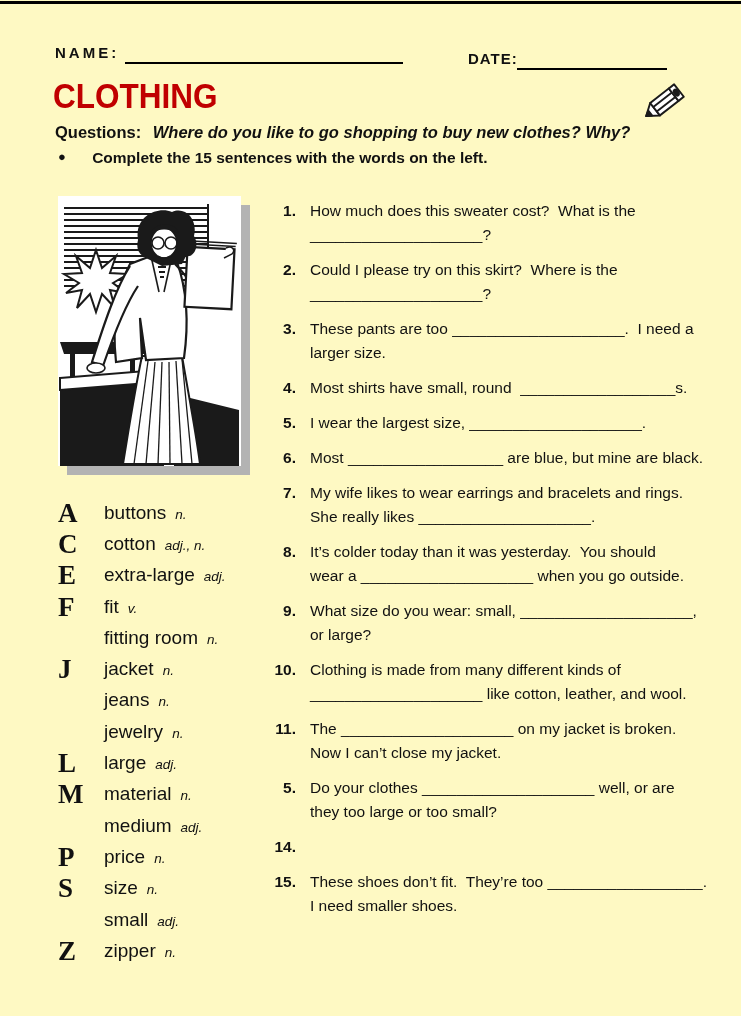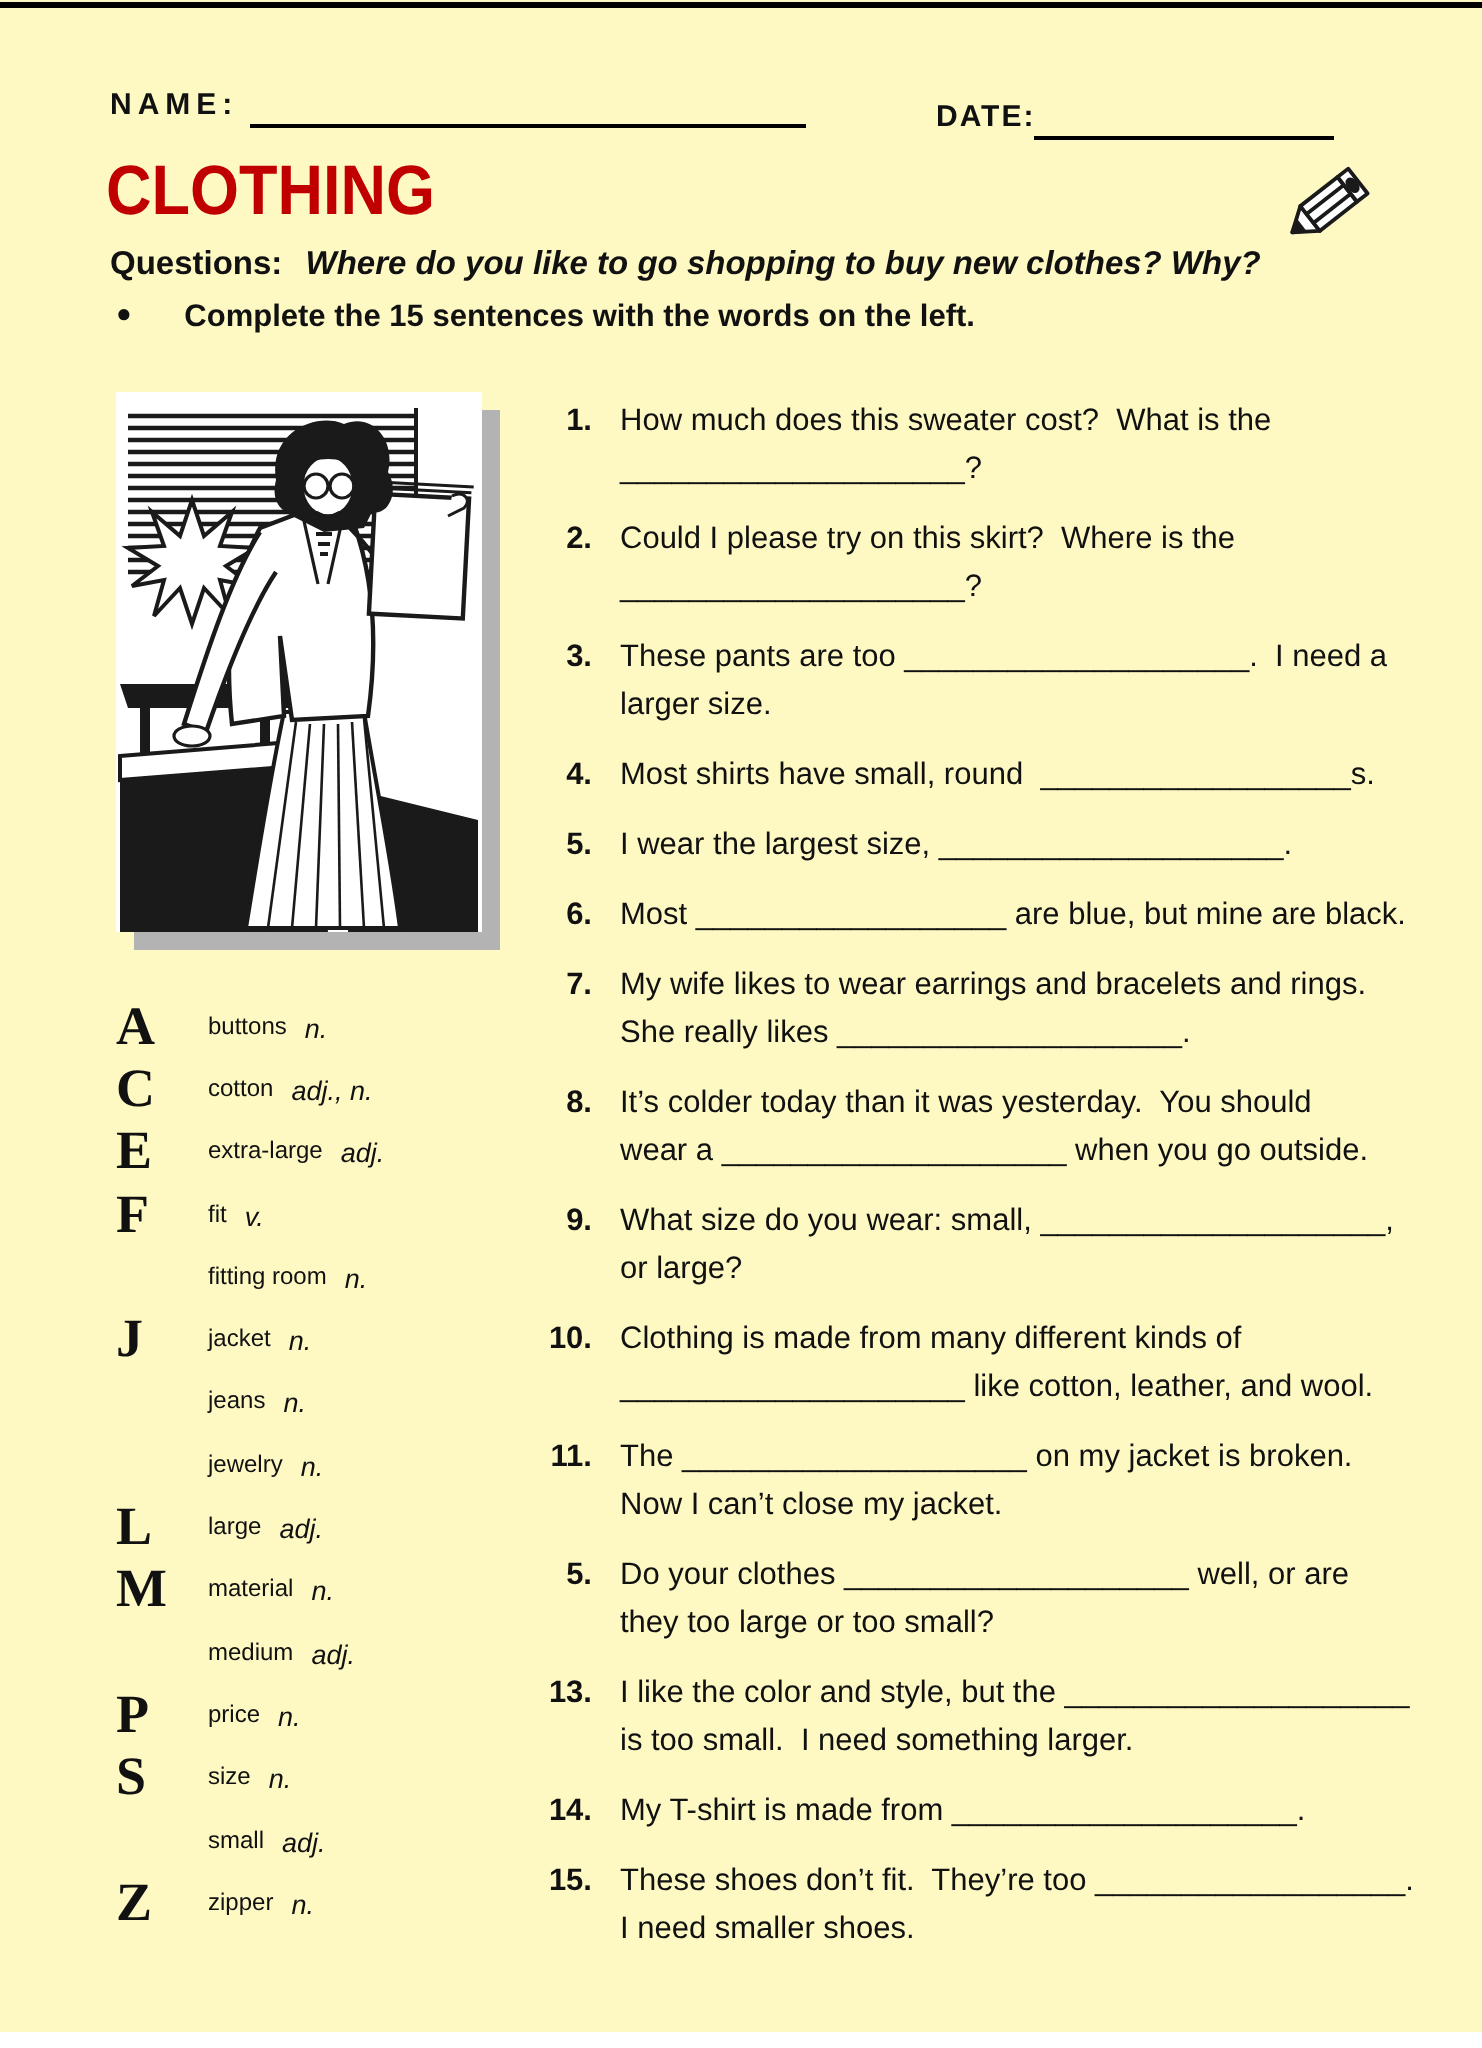--- a/index.html
+++ b/index.html
@@ -28,21 +28,21 @@
   .instr{font-weight:700;margin-left:22px;}
 
   
   .illo{position:absolute;left:58px;top:196px;width:183px;height:270px;background:#fff;
         box-shadow:9px 9px 0 0 #b3b3b3;}
 
   
   .word-list{position:absolute;left:58px;top:497px;width:215px;}
   .word-row{display:flex;align-items:center;height:31.3px;}
   .wl-letter{width:46px;font-family:"Liberation Serif",serif;font-weight:700;font-size:27px;line-height:28px;}
-  .wl-word{font-size:12px;}
+  .wl-word{font-size:19px;}
   .wl-pos{font-size:13.5px;font-style:italic;margin-left:9px;padding-top:3px;}
 
   
   .sentences{position:absolute;left:266px;top:199px;width:470px;}
   .sentence{display:flex;margin-bottom:11px;}
   .s-num{flex:none;width:30px;text-align:right;font-weight:700;font-size:15.5px;line-height:24px;}
   .s-text{margin-left:14px;font-size:15.5px;line-height:24px;white-space:pre-wrap;}
 
   .footer{position:absolute;left:55px;top:1004px;font-size:12.5px;font-style:italic;color:#222;}
 </style>
@@ -277,27 +277,21 @@
         <span class="s-num">11.</span>
         <span class="s-text">The ____________________ on my jacket is broken.
 Now I can’t close my jacket.</span>
       </div>
     <div class="sentence">
         <span class="s-num">5.</span>
         <span class="s-text">Do your clothes ____________________ well, or are
 they too large or too small?</span>
       </div>
     <div class="sentence">
-        <span class="s-num">13.</span>
-        <span class="s-text">I like the color and style, but the ____________________
-is too small.  I need something larger.</span>
-      </div>
-    <div class="sentence">
         <span class="s-num">14.</span>
-        <span class="s-text">My T-shirt is made from ____________________.</span>
       </div>
     <div class="sentence">
         <span class="s-num">15.</span>
         <span class="s-text">These shoes don’t fit.  They’re too __________________.
 I need smaller shoes.</span>
       </div>
   </div>
 
 </div>
 

